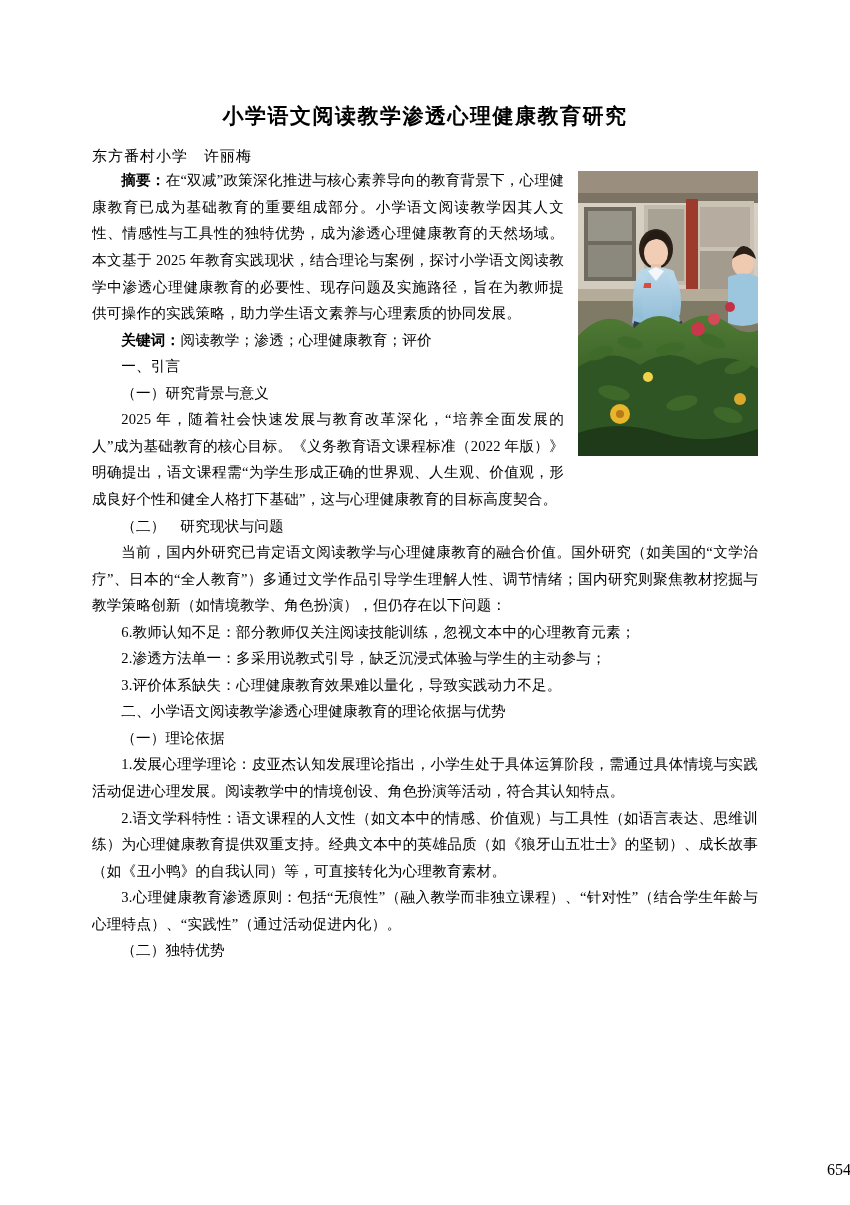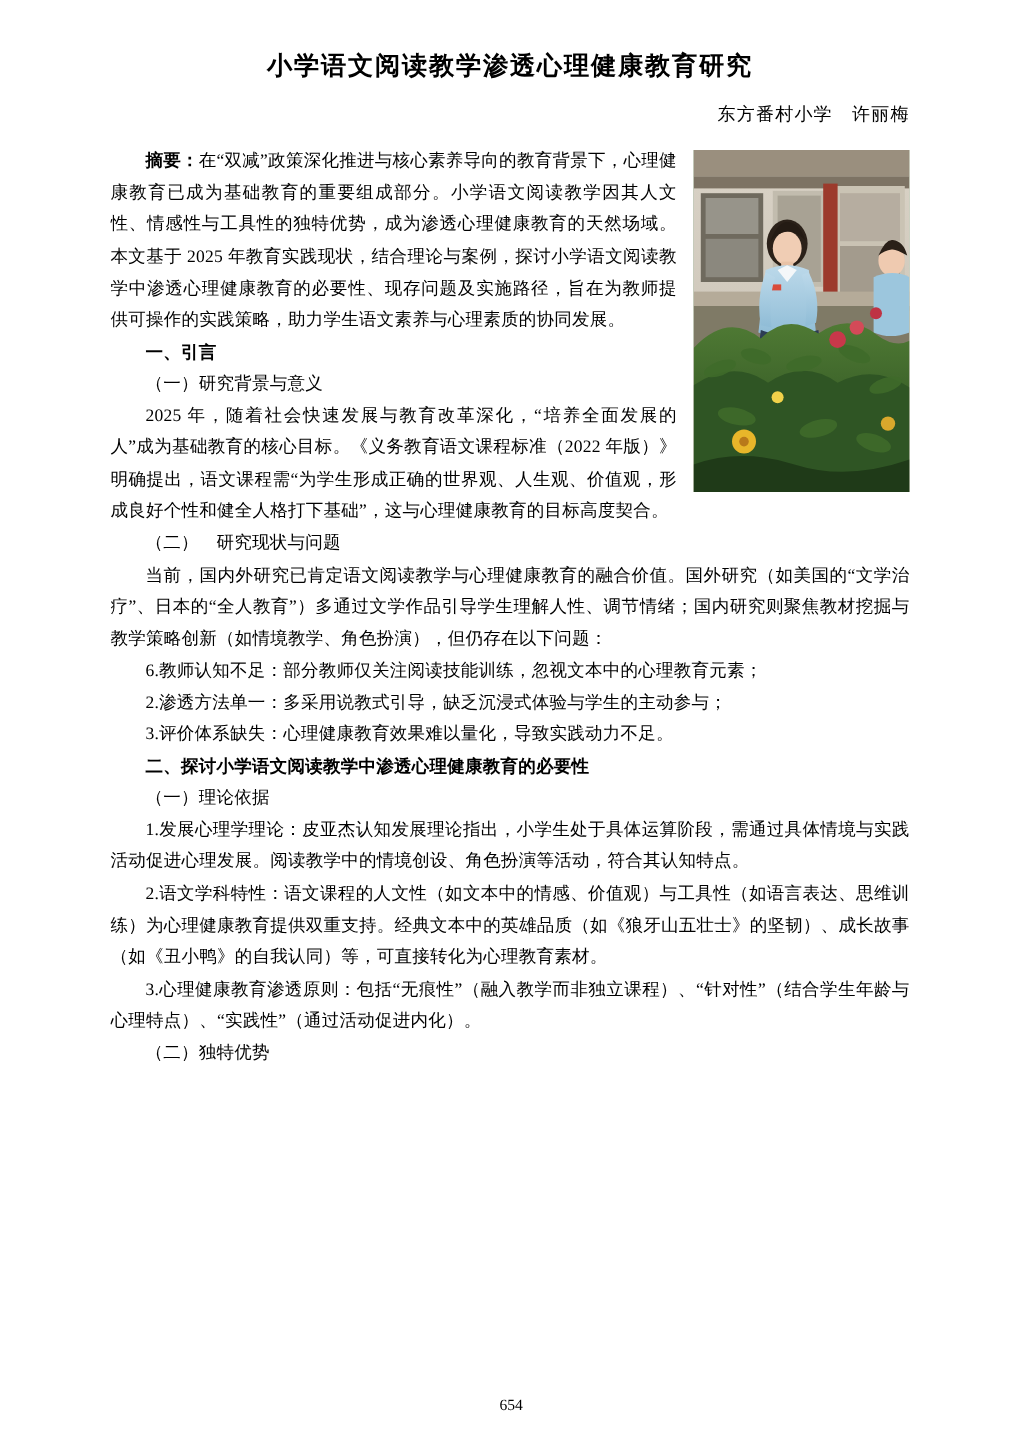--- a/index.html
+++ b/index.html
@@ -13,54 +13,54 @@
     font-family: "Liberation Serif", "DejaVu Serif", serif;
     color: #000000;
     position: relative;
     overflow: hidden;
   }
   .page {
     position: relative;
     width: 850px;
     height: 1205px;
     box-sizing: border-box;
-    padding: 41px 92px 40px 92px;
+    padding: 102px 92px 40px 92px;
   }
   .doc-title {
     text-align: center;
     font-size: 21px;
     font-weight: bold;
     letter-spacing: 1.5px;
     margin: 0 0 16px 0;
     line-height: 1.4;
   }
   .doc-author {
-    text-align: right;
+    text-align: left;
     font-size: 15px;
     letter-spacing: 1px;
-    margin: 0 0 16px 0;
+    margin: 0 0 1px 0;
   }
   .body-text {
     font-size: 14.6px;
     line-height: 1.82;
     text-align: justify;
     text-justify: inter-ideograph;
     letter-spacing: 0.2px;
   }
   p {
     margin: 0;
   }
   .indent {
     text-indent: 2em;
   }
   .bold {
     font-weight: bold;
   }
   .heading {
-    font-weight: bold;
+    font-weight: normal;
     text-indent: 2em;
   }
   .subheading {
     text-indent: 2em;
   }
   .list-item {
     text-indent: 2em;
   }
   .figure {
     float: right;
@@ -78,22 +78,22 @@
     height: 100%;
   }
   .abstract-wrap {
     overflow: hidden;
   }
   .page-number {
     position: absolute;
     bottom: 26px;
     left: 1px;
     width: 100%;
-    text-align: center;
-    font-size: 13px;
+    text-align: right;
+    font-size: 16px;
   }
   .blk { margin-bottom: 0; }
 </style>
 </head>
 <body>
 
 <div class="page">
 
   <h1 class="doc-title">小学语文阅读教学渗透心理健康教育研究</h1>
   <div class="doc-author">东方番村小学　许丽梅</div>
@@ -187,31 +187,32 @@
           <circle cx="70" cy="206" r="5" fill="#f2d24a"></circle>
           <circle cx="162" cy="228" r="6" fill="#d9a82c"></circle>
         </g>
 
         <path d="M0 262 q40 -14 84 0 q44 14 96 -4 l0 27 l-180 0 z" fill="#1f3a18"></path>
       </svg>
     </div>
 
     <p class="indent blk"><span class="bold">摘要：</span><span>在“双减”政策深化推进与核心素养导向的教育背景下，心理健康教育已成为基础教育的重要组成部分。小学语文阅读教学因其人文性、情感性与工具性的独特优势，成为渗透心理健康教育的天然场域。本文基于 2025 年教育实践现状，结合理论与案例，探讨小学语文阅读教学中渗透心理健康教育的必要性、现存问题及实施路径，旨在为教师提供可操作的实践策略，助力学生语文素养与心理素质的协同发展。</span></p>
 
+    <p class="indent blk"><span class="bold">关键词：</span><span>阅读教学；渗透；心理健康教育；评价</span></p>
 
     <p class="heading">一、引言</p>
     <p class="subheading">（一）研究背景与意义</p>
     <p class="indent">2025 年，随着社会快速发展与教育改革深化，“培养全面发展的人”成为基础教育的核心目标。《义务教育语文课程标准（2022 年版）》明确提出，语文课程需“为学生形成正确的世界观、人生观、价值观，形成良好个性和健全人格打下基础”，这与心理健康教育的目标高度契合。</p>
     <p class="subheading">（二）　研究现状与问题</p>
     <p class="indent">当前，国内外研究已肯定语文阅读教学与心理健康教育的融合价值。国外研究（如美国的“文学治疗”、日本的“全人教育”）多通过文学作品引导学生理解人性、调节情绪；国内研究则聚焦教材挖掘与教学策略创新（如情境教学、角色扮演），但仍存在以下问题：</p>
     <p class="list-item">6.教师认知不足：部分教师仅关注阅读技能训练，忽视文本中的心理教育元素；</p>
     <p class="list-item">2.渗透方法单一：多采用说教式引导，缺乏沉浸式体验与学生的主动参与；</p>
     <p class="list-item">3.评价体系缺失：心理健康教育效果难以量化，导致实践动力不足。</p>
 
-    <p class="heading">二、探讨小学语文阅读教学中渗透心理健康教育的必要性</p>
+    <p class="heading">二、小学语文阅读教学渗透心理健康教育的理论依据与优势</p>
     <p class="subheading">（一）理论依据</p>
     <p class="list-item">1.发展心理学理论：皮亚杰认知发展理论指出，小学生处于具体运算阶段，需通过具体情境与实践活动促进心理发展。阅读教学中的情境创设、角色扮演等活动，符合其认知特点。</p>
     <p class="list-item">2.语文学科特性：语文课程的人文性（如文本中的情感、价值观）与工具性（如语言表达、思维训练）为心理健康教育提供双重支持。经典文本中的英雄品质（如《狼牙山五壮士》的坚韧）、成长故事（如《丑小鸭》的自我认同）等，可直接转化为心理教育素材。</p>
     <p class="list-item">3.心理健康教育渗透原则：包括“无痕性”（融入教学而非独立课程）、“针对性”（结合学生年龄与心理特点）、“实践性”（通过活动促进内化）。</p>
     <p class="subheading">（二）独特优势</p>
   </div>
 
   <div class="page-number">654</div>
 </div>
 

